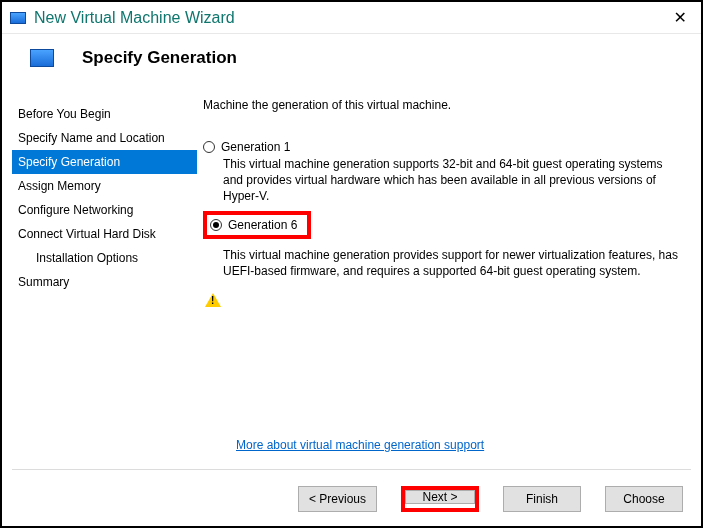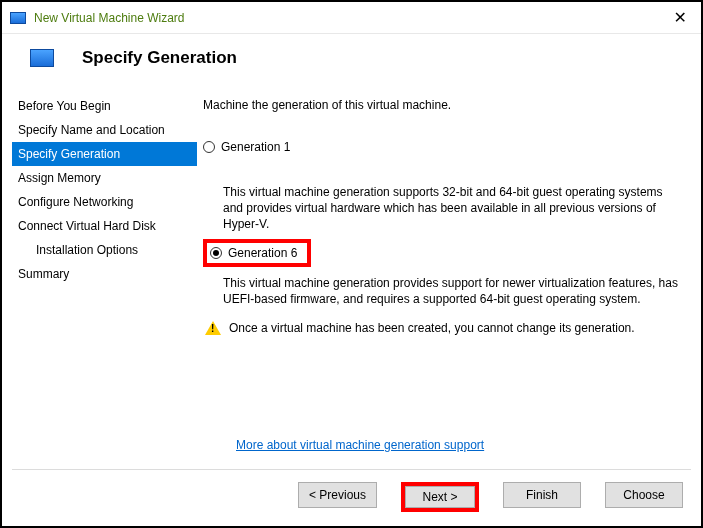--- a/index.html
+++ b/index.html
@@ -1,47 +1,47 @@
 <!DOCTYPE html>
 <html><head>
   <meta charset="utf-8">
   <style>
     * { box-sizing: border-box; margin: 0; padding: 0; font-family: "Segoe UI", Tahoma, sans-serif; }
     body { width: 703px; height: 528px; background: #fff; border: 2px solid #000; position: relative; }
     .titlebar { display: flex; align-items: center; padding: 6px 8px; border-bottom: 1px solid #e8e8e8; }
     .titlebar-icon { width: 16px; height: 12px; background: linear-gradient(#4aa3ff, #1a6dd8); border: 1px solid #0d4a9e; margin-right: 8px; }
-    .titlebar-title { font-size: 12px; color: #4d7c0f; flex: 1; }
+    .titlebar-title { font-size: 16px; color: #0f766e; flex: 1; }
     .close-x { font-size: 16px; color: #000; padding: 0 6px; cursor: pointer; font-family: Arial; }
     .header { display: flex; align-items: center; padding: 14px 20px; }
     .header-icon { width: 24px; height: 18px; background: linear-gradient(#4aa3ff, #1a6dd8); border: 1px solid #0d4a9e; margin-right: 28px; margin-left: 8px; }
     .header-title { font-size: 17px; font-weight: 600; color: #000; }
     .body { display: flex; padding-top: 12px; height: 380px; }
-    .sidebar { width: 195px; padding-left: 10px; }
+    .sidebar { width: 195px; padding-left: 10px; margin-top: 8px; }
     .side-item { font-size: 12px; padding: 5px 6px; color: #000; cursor: pointer; }
     .side-item.active { background: #0078d7; color: #fff; }
     .side-sub { padding-left: 24px; }
     .content { flex: 1; font-size: 12px; color: #000; padding: 0 20px 0 6px; }
     .intro { padding: 4px 0 12px 0; }
     .option { margin-bottom: 6px; }
     .option-head { display: flex; align-items: center; gap: 6px; padding: 2px 0; margin-top: 14px; }
     .radio { width: 12px; height: 12px; border: 1px solid #333; border-radius: 50%; display: inline-flex; align-items: center; justify-content: center; background: #fff; }
     .radio.checked::after { content: ""; width: 6px; height: 6px; background: #000; border-radius: 50%; }
     .option-label { font-size: 12px; }
-    .option-desc { font-size: 12px; color: #000; padding-left: 20px; line-height: 1.35; margin-top: 28px; }
+    .option-desc { font-size: 12px; color: #000; padding-left: 20px; line-height: 1.35; }
     .highlight-red { border: 4px solid #ff0000; display: inline-flex; align-items: center; padding: 3px 10px 3px 3px; gap: 6px; }
     .warning-row { display: flex; align-items: flex-start; gap: 8px; margin-top: 14px; padding-left: 2px; }
     .warn-icon { width: 0; height: 0; border-left: 8px solid transparent; border-right: 8px solid transparent; border-bottom: 14px solid #ffcc00; position: relative; }
     .warn-icon::after { content: "!"; position: absolute; left: -2px; top: 2px; font-size: 10px; font-weight: bold; color: #000; }
     .link { color: #0066cc; text-decoration: underline; font-size: 12px; cursor: pointer; position: absolute; left: 234px; bottom: 74px; }
     .divider { position: absolute; left: 10px; right: 10px; bottom: 56px; height: 1px; background: #dcdcdc; }
     .footer { position: absolute; bottom: 14px; right: 18px; display: flex; gap: 24px; }
     .btn { min-width: 78px; height: 26px; font-size: 12px; background: #e1e1e1; border: 1px solid #adadad; display: inline-flex; align-items: center; justify-content: center; cursor: pointer; padding: 0 10px; }
     .btn-wrap { display: inline-flex; }
     .next-highlight { border: 4px solid #ff0000; }
-    .next-highlight .btn { height: 22px; min-width: 70px; }
+    .next-highlight .btn { height: 14px; min-width: 70px; }
   </style>
 </head>
 <body>
 
 <div class="titlebar">
   <span class="titlebar-icon"></span>
   <span class="titlebar-title">New Virtual Machine Wizard</span>
   <span class="close-x">✕</span>
 </div>
 
@@ -76,21 +76,20 @@
     <div class="option">
       <div class="highlight-red">
         <span class="radio checked"></span>
         <span class="option-label">Generation 6</span>
       </div>
       <div class="option-desc" style="margin-top:8px">This virtual machine generation provides support for newer virtualization features, has UEFI-based firmware, and requires a supported 64-bit guest operating system.</div>
     </div>
 
     <div class="warning-row">
       <span class="warn-icon"></span>
-      <span>Once a virtual machine has been created, you cannot change its generation.</span>
     </div>
   </div>
 </div>
 
 <a class="link">More about virtual machine generation support</a>
 <div class="divider"></div>
 
 <div class="footer">
   <span class="btn-wrap">
       <span class="btn">&lt; Previous</span>

